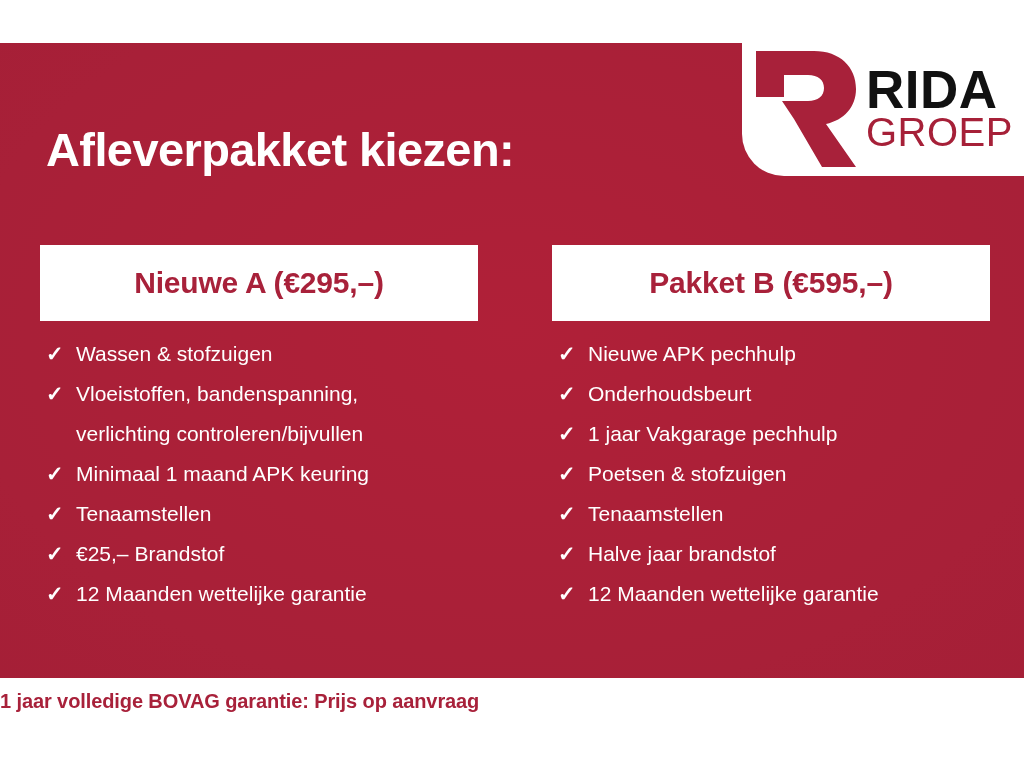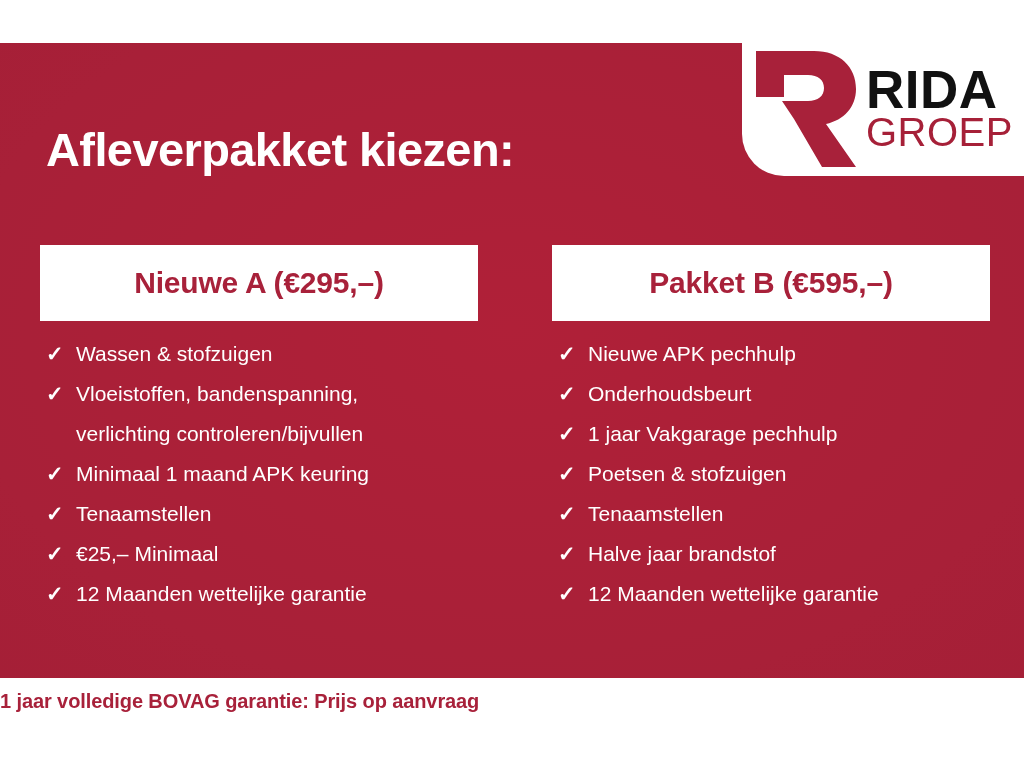--- a/index.html
+++ b/index.html
@@ -192,21 +192,21 @@
         <li class="pkg-item">
           <span class="check">✓</span>
           <span class="item-text">Minimaal 1 maand APK keuring</span>
         </li>
         <li class="pkg-item">
           <span class="check">✓</span>
           <span class="item-text">Tenaamstellen</span>
         </li>
         <li class="pkg-item">
           <span class="check">✓</span>
-          <span class="item-text">€25,– Minimaal</span>
+          <span class="item-text">€25,– Brandstof</span>
         </li>
         <li class="pkg-item">
           <span class="check">✓</span>
           <span class="item-text">12 Maanden wettelijke garantie</span>
         </li>
       </ul>
     </div>
 
     <div class="package right">
       <div class="pkg-header">

